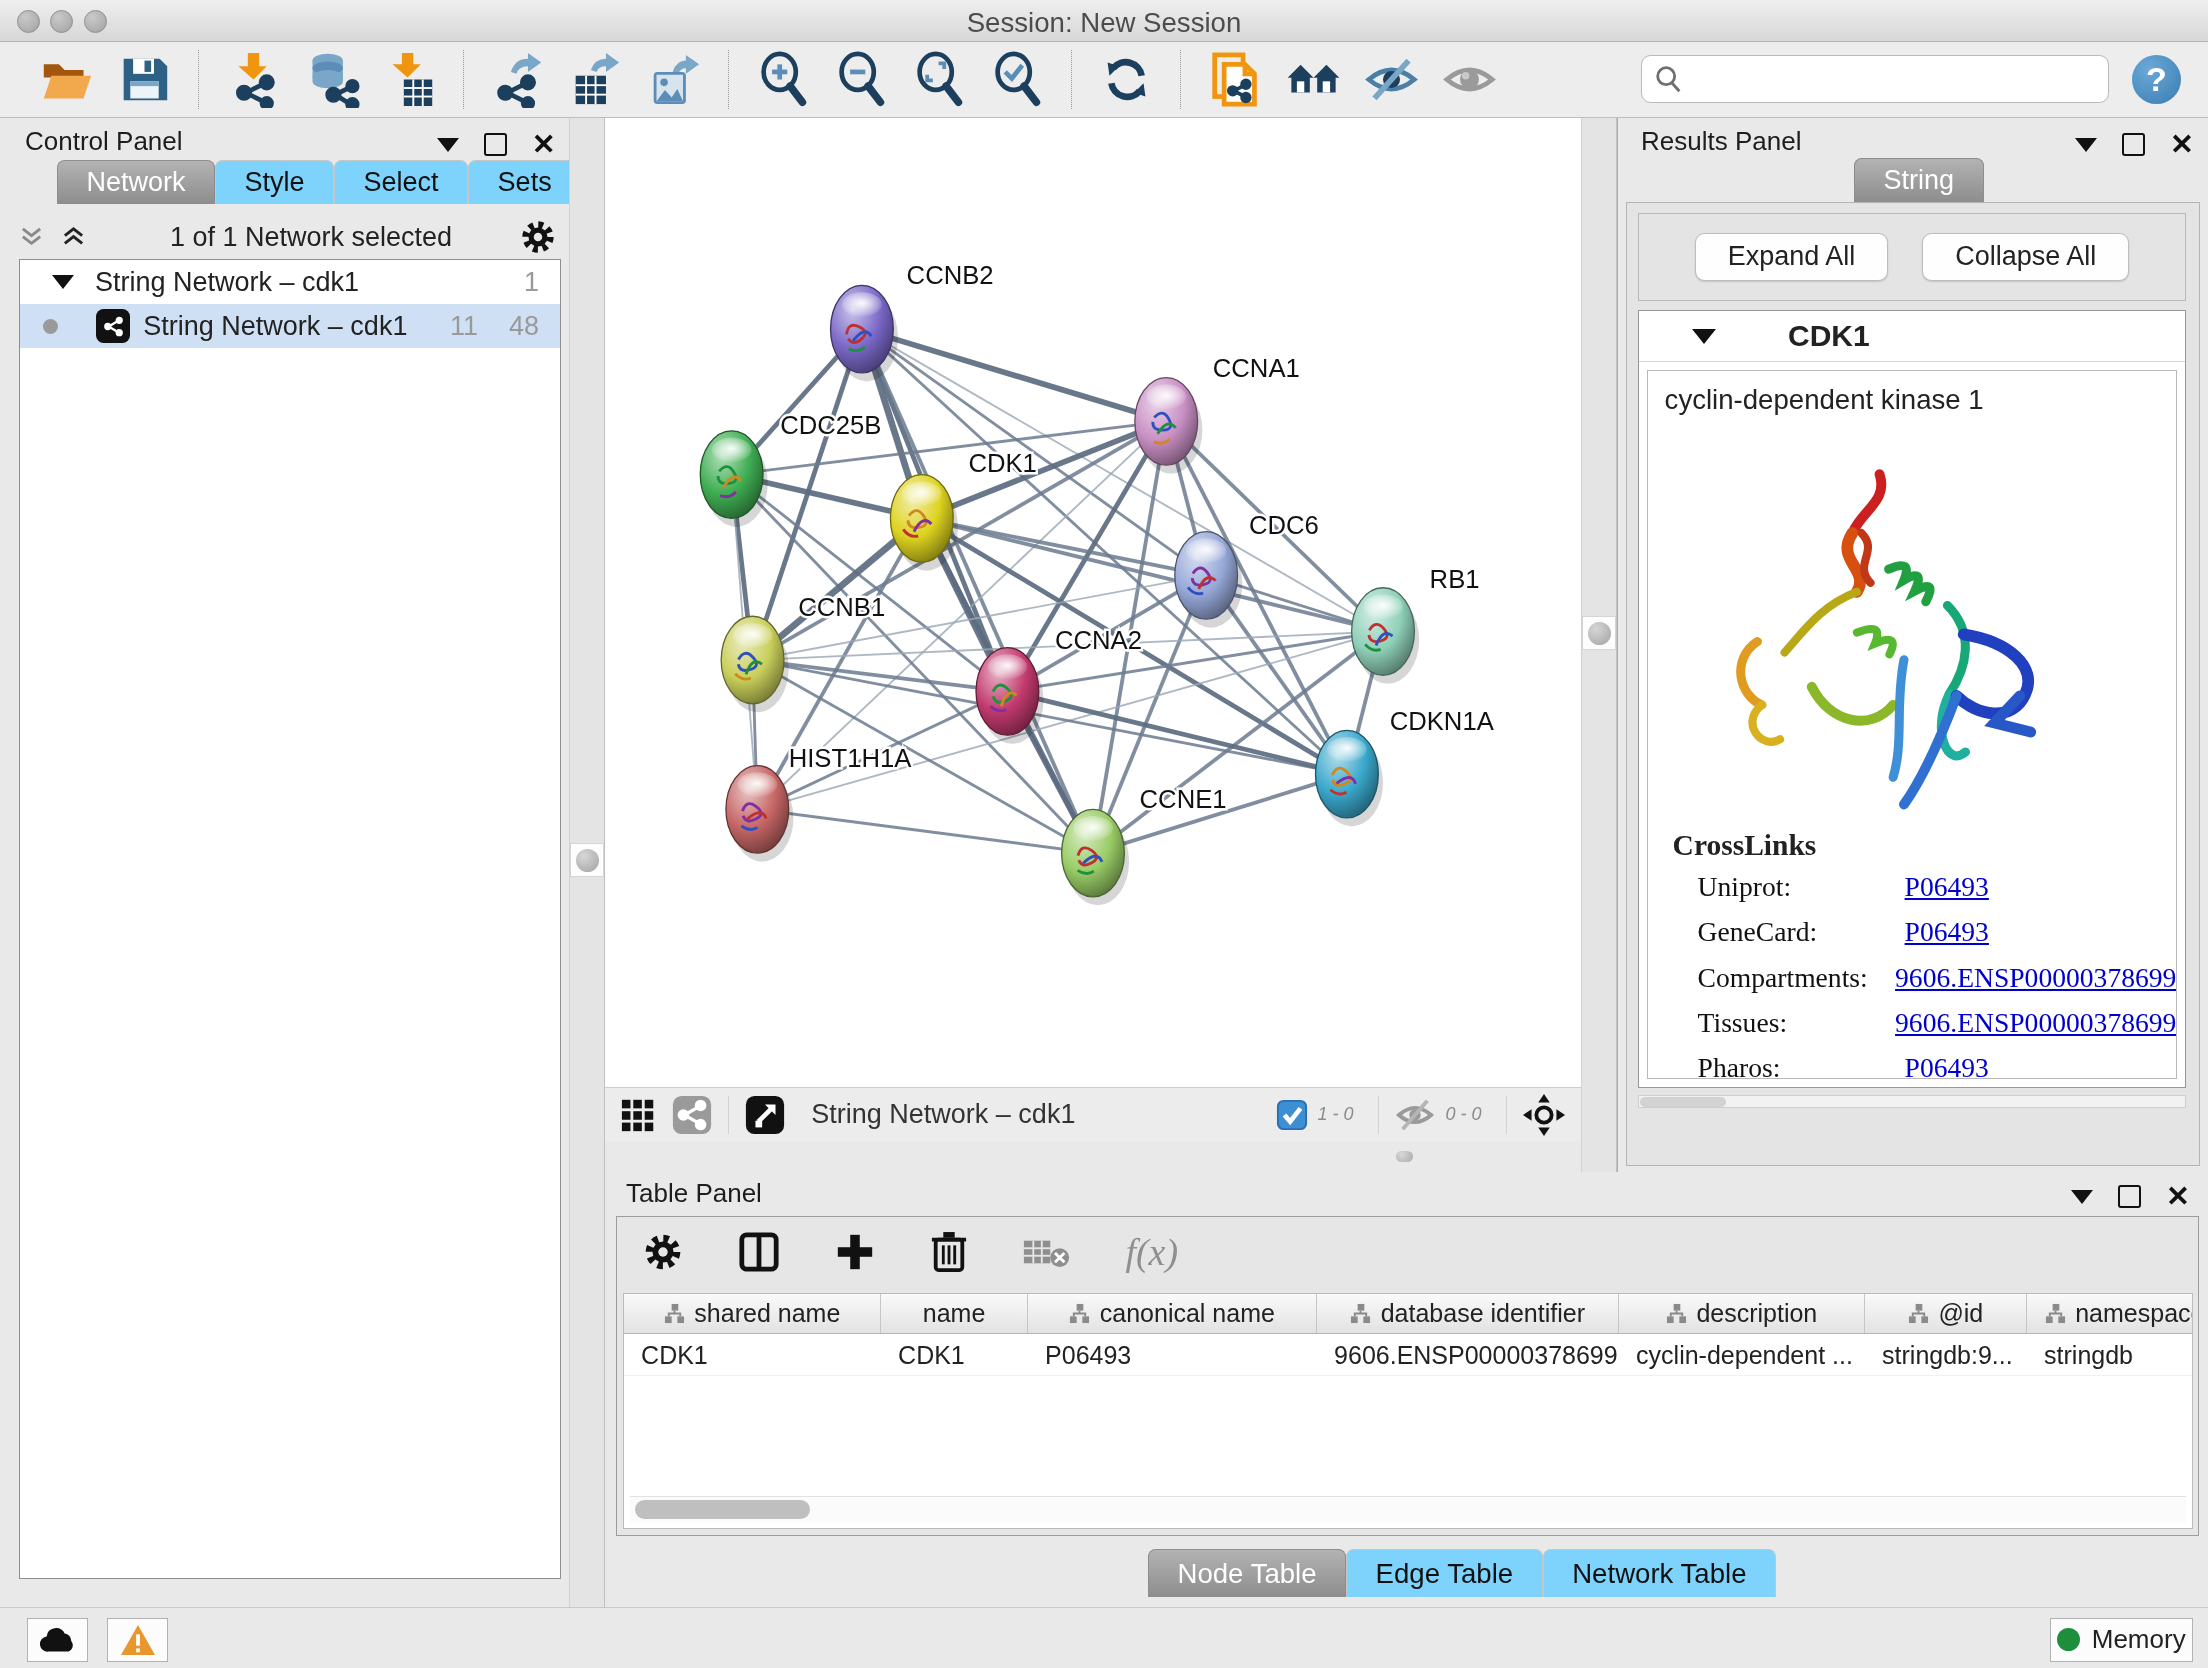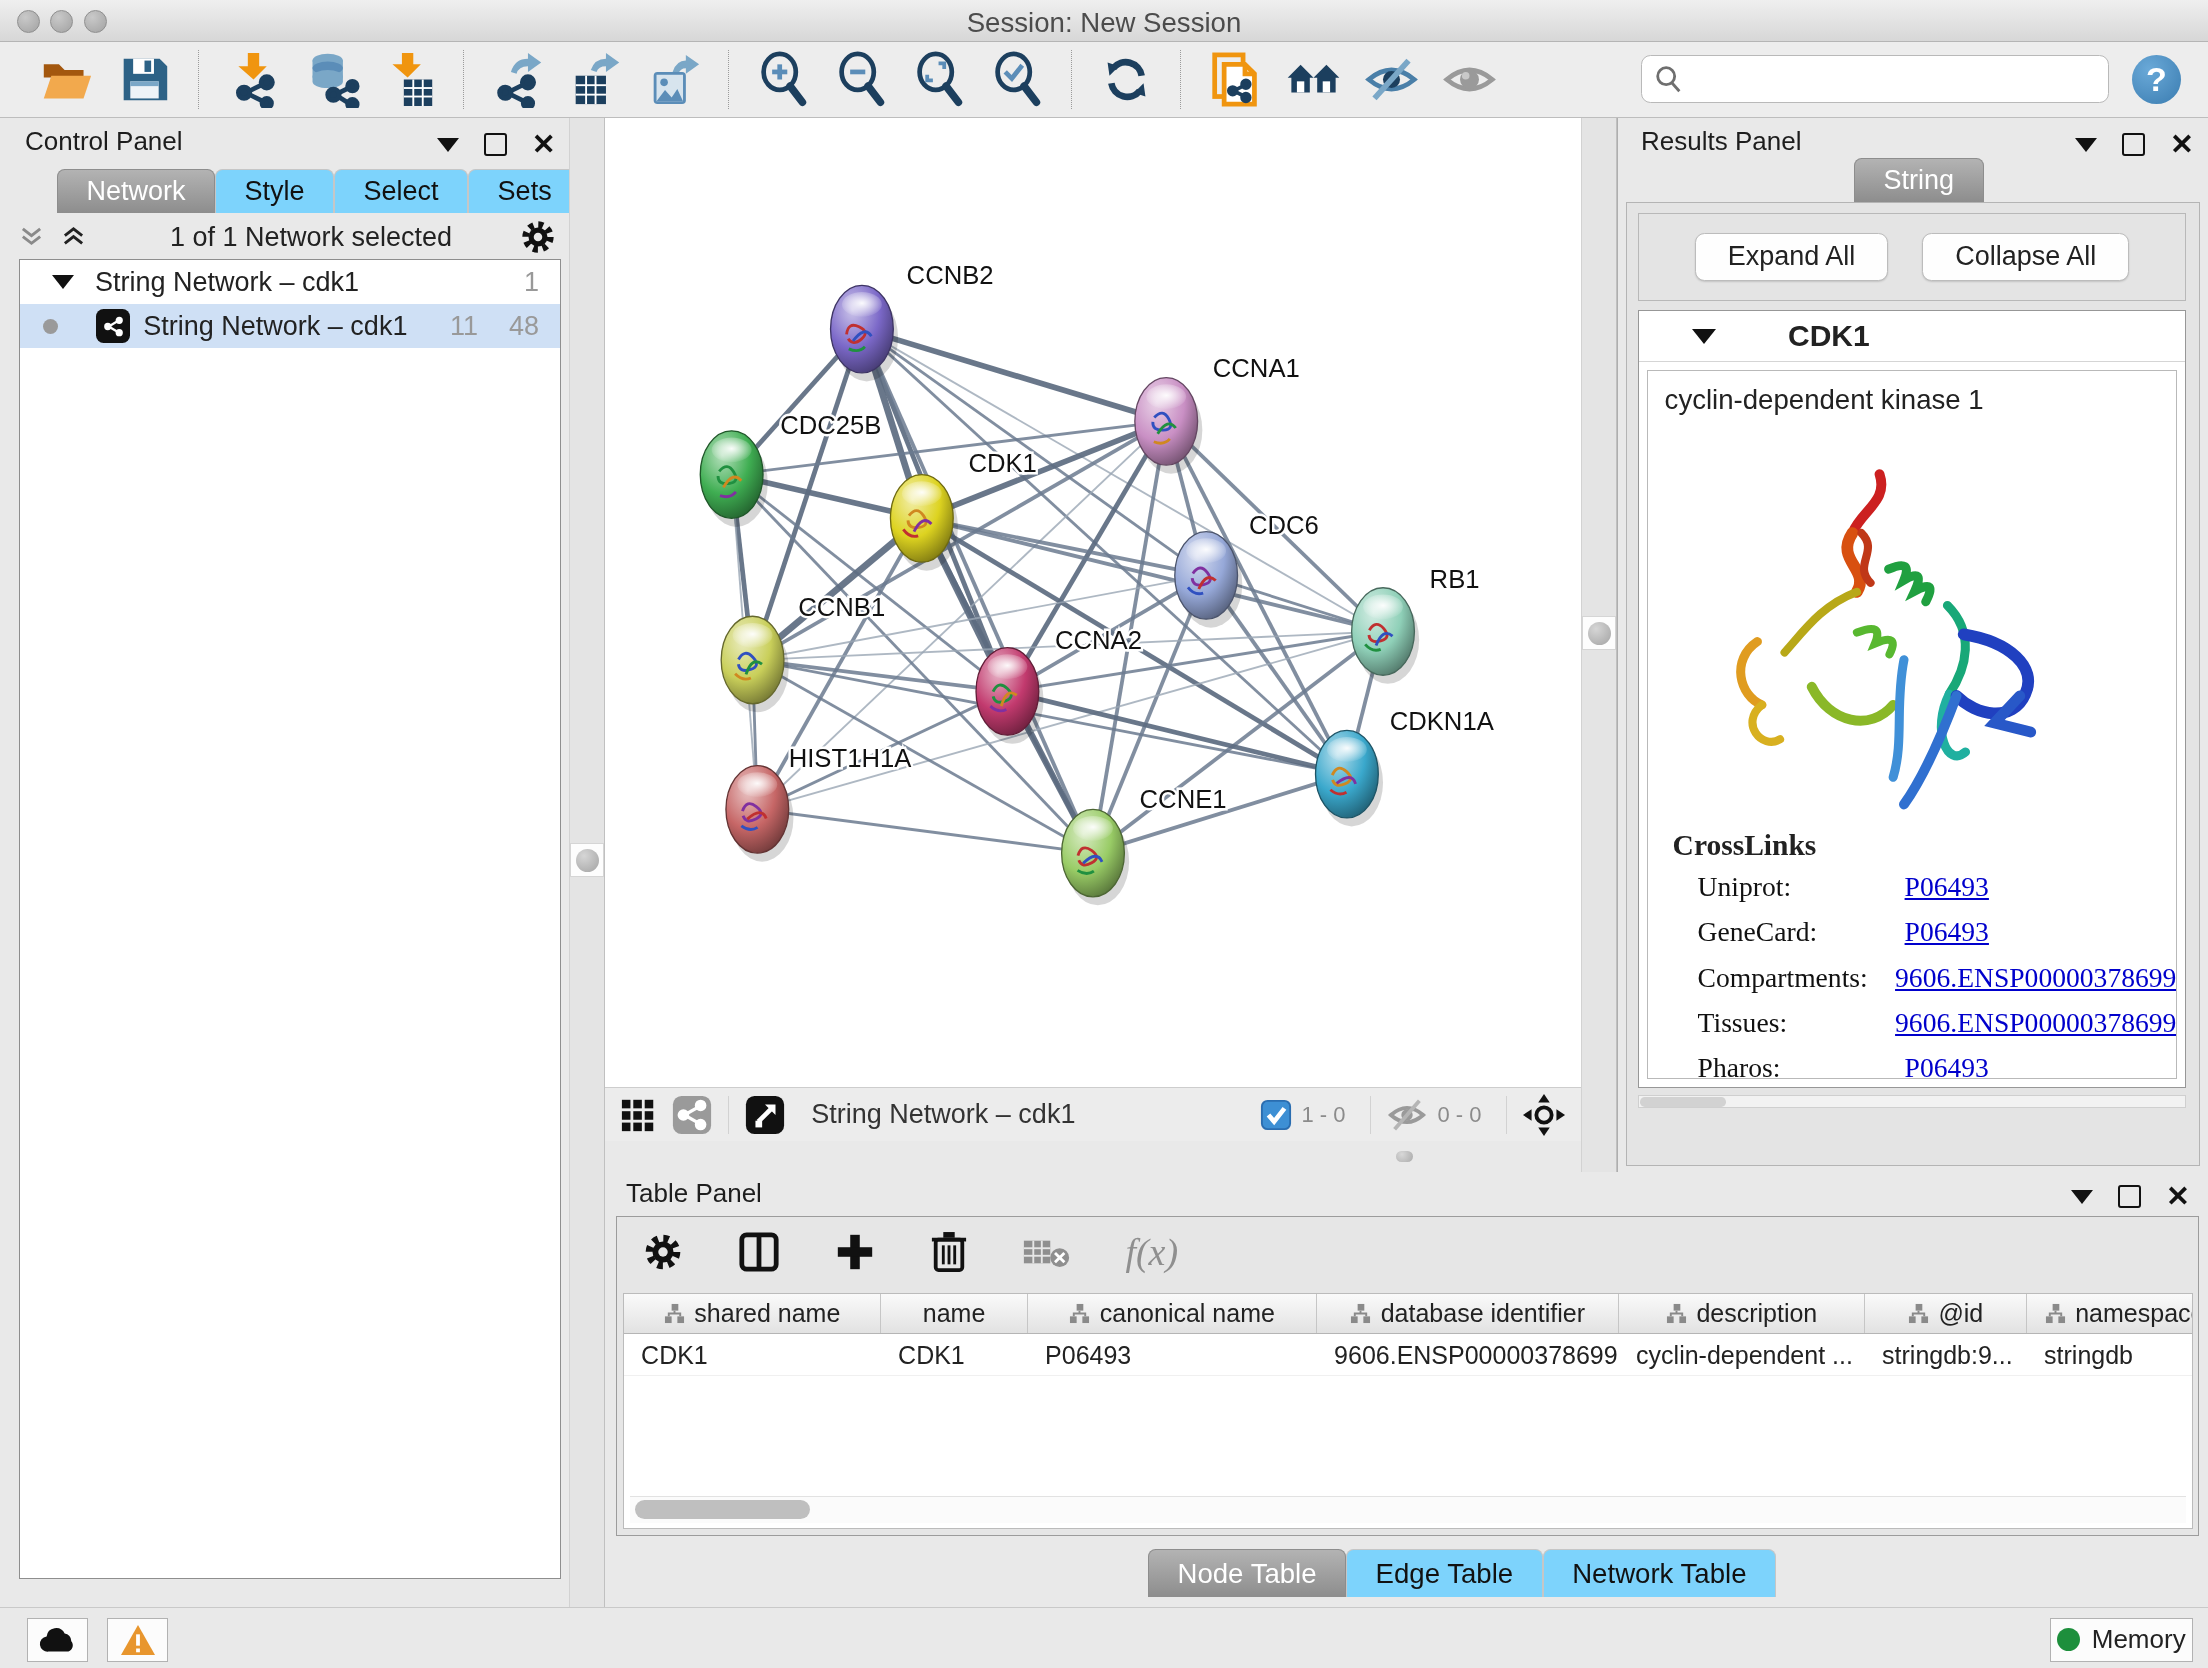--- a/index.html
+++ b/index.html
@@ -47,21 +47,21 @@
   .sq { width:23px; height:23px; border:2.9px solid #111; border-radius:2.9px; }
   .xx { font-size:28.5px; font-weight:bold; color:#111; line-height:23px; }
   .tab { height:44px; padding:0 28.5px; display:flex; align-items:center; justify-content:center;
     font-size:27px; background:#7dd3fc; border:1px solid #c6c6c6; border-bottom:none;
     border-radius:7.6px 7.6px 0 0; color:#111; }
   .tab.active { background:linear-gradient(#b3b3b3,#8d8d8d); color:#fff; border-color:#8d8d8d; }
   
   .control-panel { position:absolute; left:0; top:118px; width:569px; height:1489px; background:#e9e9e9; }
   .cp-head { position:absolute; left:25px; top:7.6px; }
   .cp-ctrl { right:13.3px; top:9.5px; }
-  .cp-tabs { position:absolute; left:57px; top:42px; display:flex;margin-top:9px; }
+  .cp-tabs { position:absolute; left:57px; top:42px; display:flex; }
   .cp-toolrow { position:absolute; left:19px; top:97px; width:538px; height:44px; display:flex; align-items:center; }
   .cp-sum { flex:1; text-align:center; font-size:27px; }
   .tree-box { position:absolute; left:19px; top:141px; width:542px; height:1320px;
     background:#fff; border:1.9px solid #8e8e8e; }
   .tree-row { position:relative; height:44px; display:flex; align-items:center; font-size:27px; }
   .tree-row.selected { background:#cfe0f5; }
   .tree-count { position:absolute; right:21px; color:#999; }
   .share-badge { width:34px; height:34px; border-radius:7.6px; background:#111;
     display:flex; align-items:center; justify-content:center; margin-right:13.3px; }
   .dot { width:15px; height:15px; border-radius:50%; background:#9a9a9a; }
@@ -74,21 +74,21 @@
     background:radial-gradient(circle at 35% 30%, #d6d6d6, #a3a3a3); display:block; }
   .hpill { position:absolute; width:17px; height:11.4px; border-radius:5.7px;
     background:radial-gradient(circle at 35% 30%, #d8d8d8, #aaa); }
   
   .canvas { position:absolute; left:605px; top:118px; width:976px; height:969px; background:#fff; }
   .net-toolbar { position:absolute; left:605px; top:1087px; width:976px; height:54px;
     background:#ececec; border-top:1px solid #cdcdcd;
     display:flex; align-items:center; padding:0 15px; }
   .nt-sep { width:0; height:38px; border-left:1.9px solid #d2d2d2; margin:0 15px; }
   .nt-title { font-size:27px; color:#333; margin-left:25px; flex:1; }
-  .nt-count { font-size:22px; color:#8b8b8b; margin:0 9.5px; }
+  .nt-count { font-size:18px; color:#8b8b8b; margin:0 9.5px;font-style:italic; }
   .net-node-label { font-size:27px; fill:#111; paint-order:stroke; stroke:#fff; stroke-width:5px; }
   
   .results-panel { position:absolute; left:1617px; top:118px; width:592px; height:1054px;
     background:#e9e9e9; border-left:1.9px solid #aeaeae; }
   .rp-head { position:absolute; left:23px; top:7.6px; }
   .rp-ctrl { right:15px; top:9.5px; }
   .rp-tab { position:absolute; left:236px; top:40px; }
   .rp-content { position:absolute; left:7.6px; top:84px; width:574px; height:964px;
     background:#e4e4e4; border:1.9px solid #b4b4b4;text-decoration:underline; }
   .expand-box { position:absolute; left:11.4px; top:9.5px; width:548px; height:88px;

